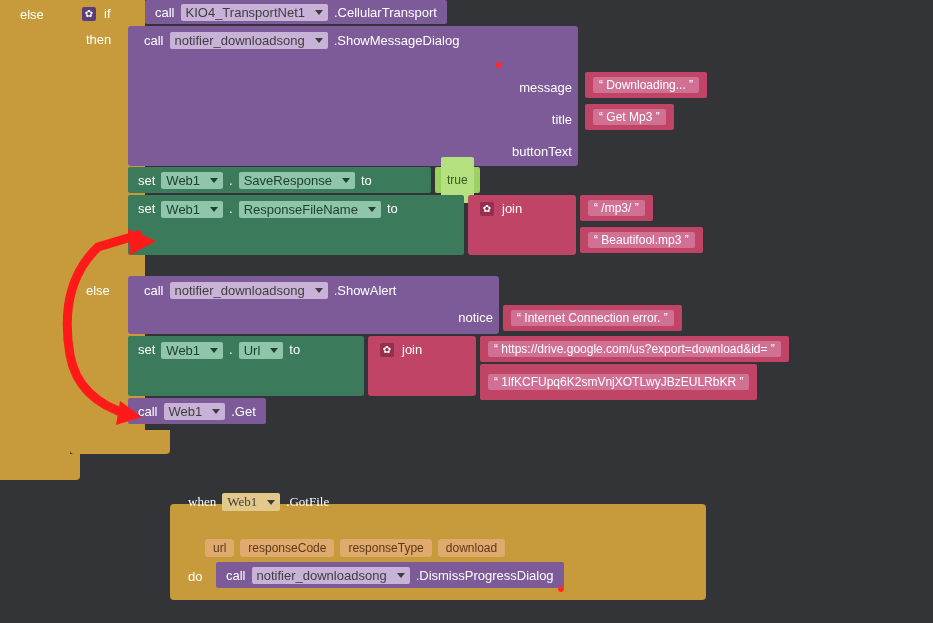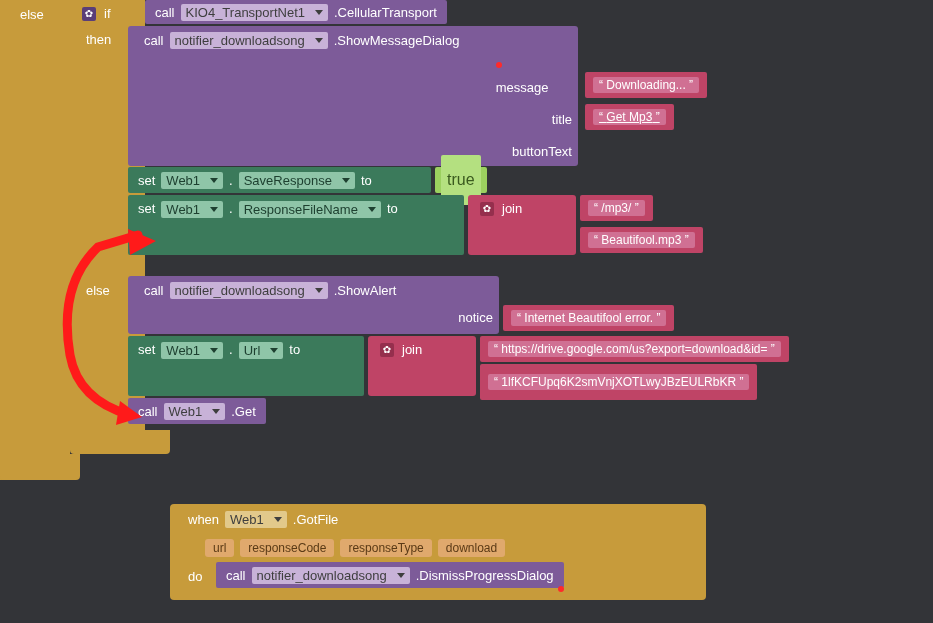--- a/index.html
+++ b/index.html
@@ -66,21 +66,21 @@
     font-size:12px;
     text-align:center;
   }
   .textcap::before { content:"\201C\00a0"; }
   .textcap::after  { content:"\00a0\201D"; }
   .truecap {
     background:#b4e080;
     color:#3a5a1e;
     padding:16px 6px;
     border-radius:2px;
-    font-size:16px;
+    font-size:12px;
   }
   .tanpill {
     background:#e0a96d;
     color:#5a3a16;
     padding:2px 8px;
     border-radius:3px;
     margin:0 3px;
     font-size:12px;
   }
   .rightlabel {
@@ -127,28 +127,28 @@
 
   <div class="c-purple" style="position:absolute;left:128px;top:26px;width:450px;height:140px;border-radius:3px;"></div>
   <div class="blk" style="left:134px;top:29px;">
     <span class="lbl">call</span>
     <span class="dd">
         <span>notifier_downloadsong</span>
         <span class="tri"></span>
       </span>
     <span class="lbl">.ShowMessageDialog</span>
   </div>
-  <div class="rightlabel" style="position:absolute;left:472px;top:80px;width:100px;text-align:center;">message</div>
+  <div class="rightlabel" style="position:absolute;left:472px;top:80px;width:100px;">message</div>
   <div class="rightlabel" style="position:absolute;left:472px;top:112px;width:100px;">title</div>
   <div class="rightlabel" style="position:absolute;left:472px;top:144px;width:100px;">buttonText</div>
 
   <div class="blk c-pink" style="left:585px;top:72px;height:26px;">
     <span class="textcap">Downloading...</span>
   </div>
-  <div class="blk c-pink" style="left:585px;top:104px;height:26px;text-decoration:underline;">
+  <div class="blk c-pink" style="left:585px;top:104px;height:26px;">
     <span class="textcap">Get Mp3</span>
   </div>
 
   <div class="blk c-green" style="left:128px;top:167px;height:26px;width:303px;">
     <span class="lbl">set</span>
     <span class="dd-g dd">
         <span>Web1</span>
         <span class="tri"></span>
       </span>
     <span class="lbl">.</span>
@@ -195,21 +195,21 @@
   <div class="blk" style="left:134px;top:279px;">
     <span class="lbl">call</span>
     <span class="dd">
         <span>notifier_downloadsong</span>
         <span class="tri"></span>
       </span>
     <span class="lbl">.ShowAlert</span>
   </div>
   <div class="rightlabel" style="position:absolute;left:393px;top:310px;width:100px;">notice</div>
   <div class="blk c-pink" style="left:503px;top:305px;height:26px;">
-    <span class="textcap">Internet Beautifool error.</span>
+    <span class="textcap">Internet Connection error.</span>
   </div>
 
   <div class="blk c-green" style="left:128px;top:336px;height:60px;width:236px;align-items:flex-start;padding-top:6px;">
     <span class="lbl">set</span>
     <span class="dd-g dd">
         <span>Web1</span>
         <span class="tri"></span>
       </span>
     <span class="lbl">.</span>
     <span class="dd-g dd">
@@ -233,21 +233,21 @@
   <div class="blk c-purple" style="left:128px;top:398px;height:26px;">
     <span class="lbl">call</span>
     <span class="dd">
         <span>Web1</span>
         <span class="tri"></span>
       </span>
     <span class="lbl">.Get</span>
   </div>
 
   <div class="c-gold" style="position:absolute;left:170px;top:504px;width:536px;height:96px;border-radius:4px;"></div>
-  <div class="blk" style="left:178px;top:508px;">
+  <div class="blk" style="left:178px;top:490px;font-family:Liberation Serif, serif;">
     <span class="lbl">when</span>
     <span class="dd" style="background:#e2c98b;">
         <span>Web1</span>
         <span class="tri"></span>
       </span>
     <span class="lbl">.GotFile</span>
   </div>
   <div class="blk" style="left:196px;top:536px;">
     <span class="tanpill">url</span>
     <span class="tanpill">responseCode</span>

